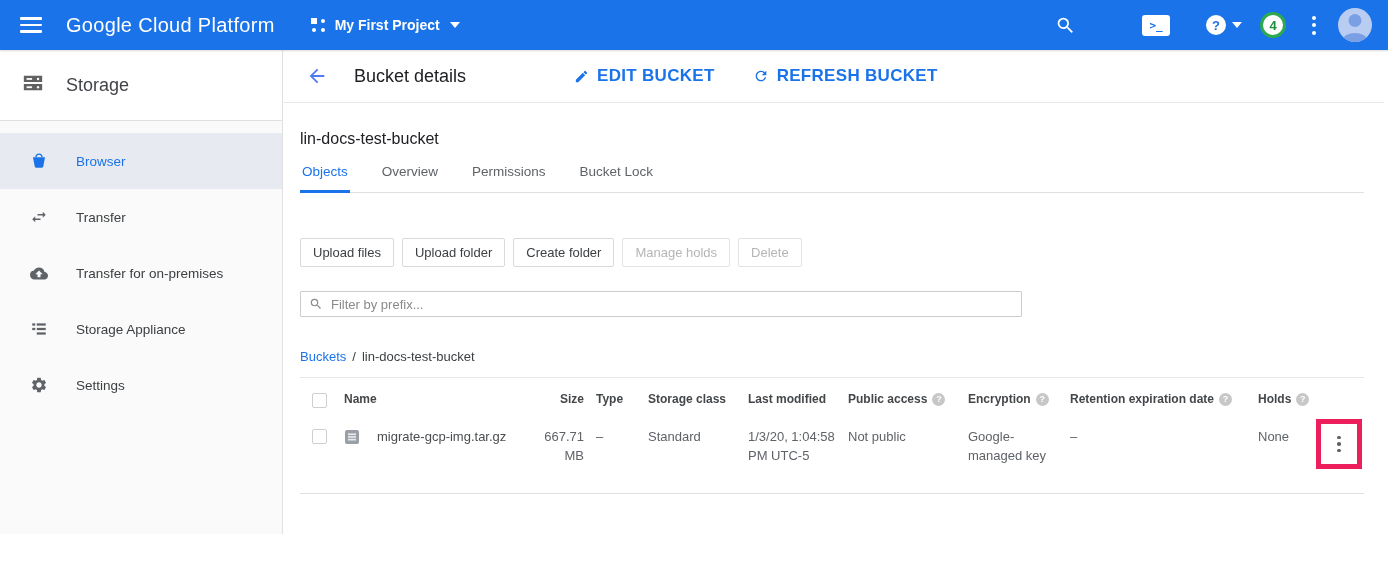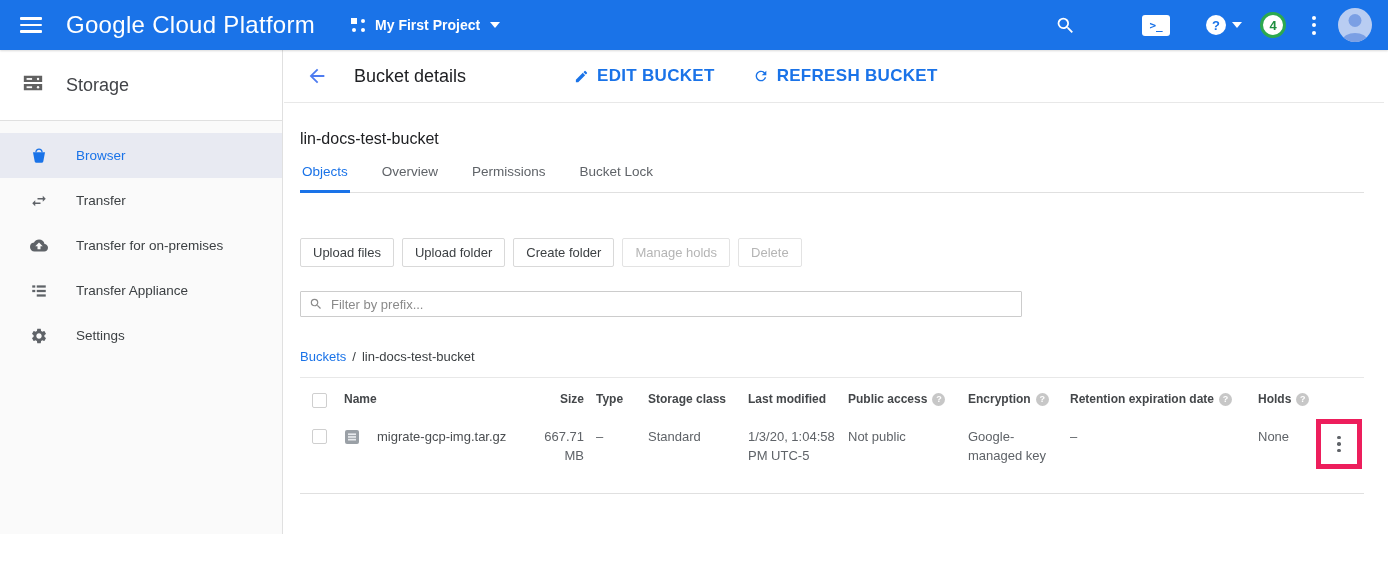--- a/index.html
+++ b/index.html
@@ -3,21 +3,21 @@
 <meta charset="utf-8">
 <style>
   * { margin:0; padding:0; box-sizing:border-box; }
   html,body { width:1388px; height:579px; background:#fff; font-family:"Liberation Sans", sans-serif; color:#3c4043; overflow:hidden; }
   body { position:relative; }
 
   
   .topbar { position:absolute; left:0; top:0; width:1388px; height:50px; background:#1a73e8; display:flex; align-items:center; box-shadow:0 1px 2px rgba(0,0,0,.15); z-index:10; }
   .hamburger { width:22px; height:16px; margin-left:20px; display:flex; flex-direction:column; justify-content:space-between; cursor:pointer; }
   .hamburger span { display:block; height:2.6px; background:#fff; border-radius:1px; }
-  .logo { color:#fff; font-size:24px; letter-spacing:.3px; margin-left:24px; white-space:nowrap; cursor:pointer; }
+  .logo { color:#fff; font-size:20px; letter-spacing:.3px; margin-left:24px; white-space:nowrap; cursor:pointer; }
   .project { display:flex; align-items:center; margin-left:36px; cursor:pointer; }
   .proj-icon { position:relative; width:15px; height:15px; margin-right:9px; }
   .proj-icon i { position:absolute; background:#fff; display:block; }
   .proj-icon .b1 { left:0; top:0; width:6px; height:6px; }
   .proj-icon .b2 { right:1px; top:1px; width:4px; height:4px; border-radius:50%; }
   .proj-icon .b3 { left:1px; bottom:1px; width:4px; height:4px; border-radius:50%; }
   .proj-icon .b4 { right:1px; bottom:1px; width:4px; height:4px; border-radius:50%; }
   .proj-name { color:#fff; font-size:14px; font-weight:bold; }
   .caret { width:0; height:0; border-left:5px solid transparent; border-right:5px solid transparent; border-top:6px solid #fff; margin-left:10px; }
   .topbar-right { margin-left:auto; display:flex; align-items:center; }
@@ -32,21 +32,21 @@
   .dots-v i { width:4px; height:4px; border-radius:50%; background:#fff; }
   .avatar { width:34px; height:34px; border-radius:50%; background:#b9cdf2; margin-right:16px; position:relative; overflow:hidden; cursor:pointer; }
   .avatar .head { position:absolute; left:50%; top:6px; transform:translateX(-50%); width:13px; height:13px; border-radius:50%; background:#7b9fe4; }
   .avatar .body { position:absolute; left:50%; bottom:-5px; transform:translateX(-50%); width:24px; height:14px; border-radius:50% 50% 0 0; background:#7b9fe4; }
 
   
   .sidebar { position:absolute; left:0; top:50px; width:283px; height:484px; background:#fafafa; border-right:1px solid #e0e0e0; }
   .side-head { height:71px; display:flex; align-items:center; padding-left:22px; border-bottom:1px solid #e0e0e0; background:#fff; }
   .side-title { font-size:18px; color:#424448; margin-left:22px; }
   .nav { padding-top:12px; }
-  .nav-item { height:45px; display:flex; align-items:center; padding-left:30px; cursor:pointer; }
+  .nav-item { height:56px; display:flex; align-items:center; padding-left:30px; cursor:pointer; }
   .nav-item .ic { width:18px; height:18px; margin-right:28px; display:flex; align-items:center; justify-content:center; }
   .nav-item .lbl { font-size:13.5px; color:#3c4043; }
   .nav-item.active { background:#e8eaf2; }
   .nav-item.active .lbl { color:#1a73e8; }
 
   
   .main-header { position:absolute; left:284px; top:50px; right:4px; height:53px; background:#fff; border-bottom:1px solid #e8e8e8; display:flex; align-items:center; }
   .back-btn { margin-left:22px; cursor:pointer; display:flex; }
   .page-title { font-size:18px; color:#202124; margin-left:26px; }
   .header-actions { display:flex; margin-left:108px; gap:38px; }
@@ -178,21 +178,21 @@
     <div class="nav-item">
       <span class="ic">
         <svg width="18" height="18" viewBox="0 0 24 24" fill="#5f6368">
             <rect x="3" y="4.5" width="4" height="3"></rect>
             <rect x="9" y="4.5" width="12" height="3"></rect>
             <rect x="3" y="10.5" width="4" height="3"></rect>
             <rect x="9" y="10.5" width="12" height="3"></rect>
             <rect x="9" y="16.5" width="12" height="3"></rect>
           </svg>
       </span>
-      <span class="lbl">Transfer Appliance</span>
+      <span class="lbl">Storage Appliance</span>
     </div>
     <div class="nav-item">
       <span class="ic">
         <svg width="18" height="18" viewBox="0 0 24 24" fill="#5f6368">
             <path d="M19.14 12.94c.04-.3.06-.61.06-.94 0-.32-.02-.64-.07-.94l2.03-1.58c.18-.14.23-.41.12-.61l-1.92-3.32c-.12-.22-.37-.29-.59-.22l-2.39.96c-.5-.38-1.03-.7-1.62-.94l-.36-2.54c-.04-.24-.24-.41-.48-.41h-3.84c-.24 0-.43.17-.47.41l-.36 2.54c-.59.24-1.13.57-1.62.94l-2.39-.96c-.22-.08-.47 0-.59.22L2.74 8.87c-.12.21-.08.47.12.61l2.03 1.58c-.05.3-.09.63-.09.94s.02.64.07.94l-2.03 1.58c-.18.14-.23.41-.12.61l1.92 3.32c.12.22.37.29.59.22l2.39-.96c.5.38 1.03.7 1.62.94l.36 2.54c.05.24.24.41.48.41h3.84c.24 0 .44-.17.47-.41l.36-2.54c.59-.24 1.13-.56 1.62-.94l2.39.96c.22.08.47 0 .59-.22l1.92-3.32c.12-.22.07-.47-.12-.61l-2.01-1.58zM12 15.6c-1.98 0-3.6-1.62-3.6-3.6s1.62-3.6 3.6-3.6 3.6 1.62 3.6 3.6-1.62 3.6-3.6 3.6z"></path>
           </svg>
       </span>
       <span class="lbl">Settings</span>
     </div>
   </div>

